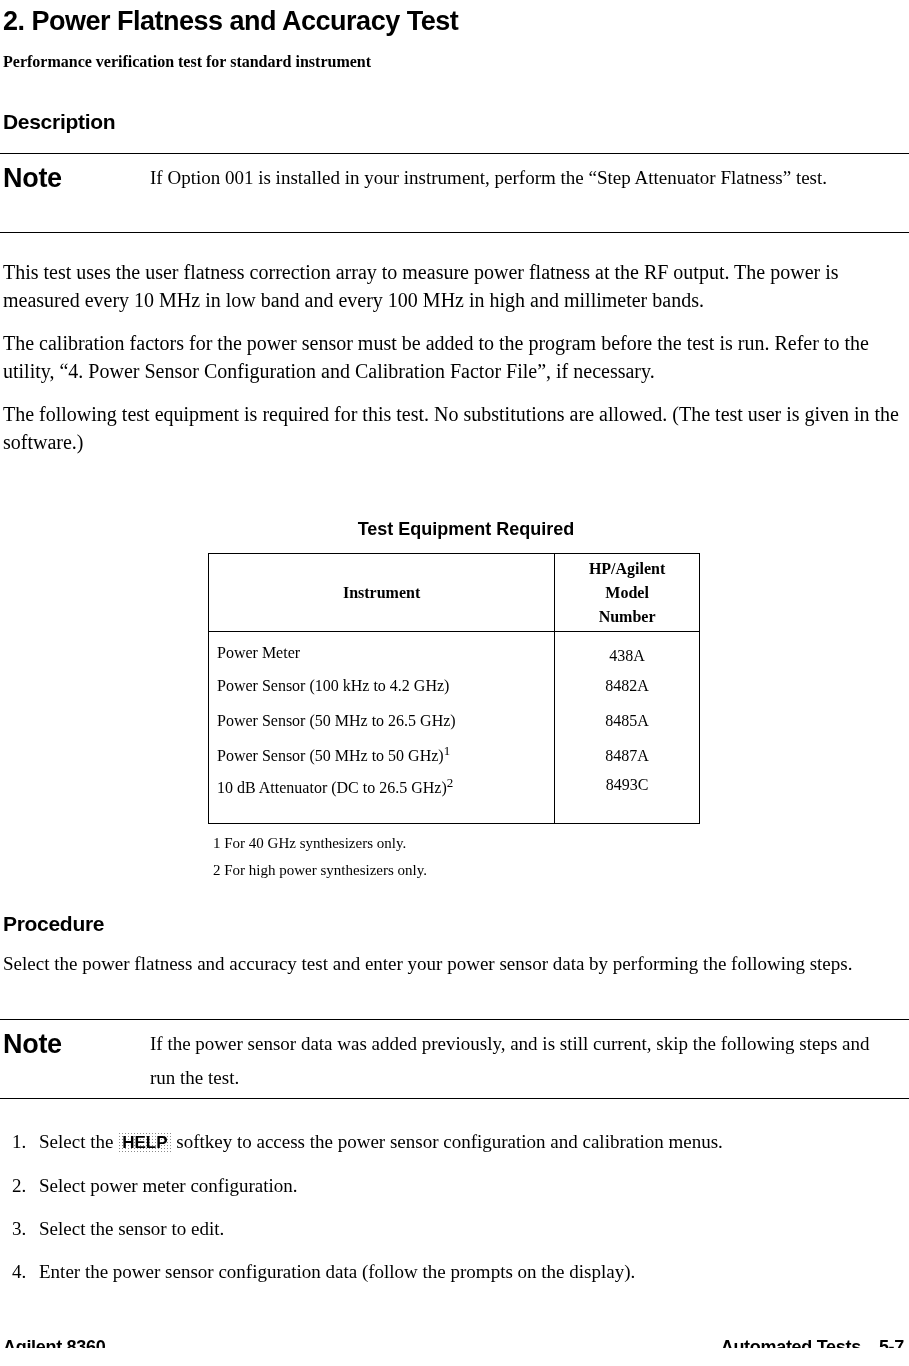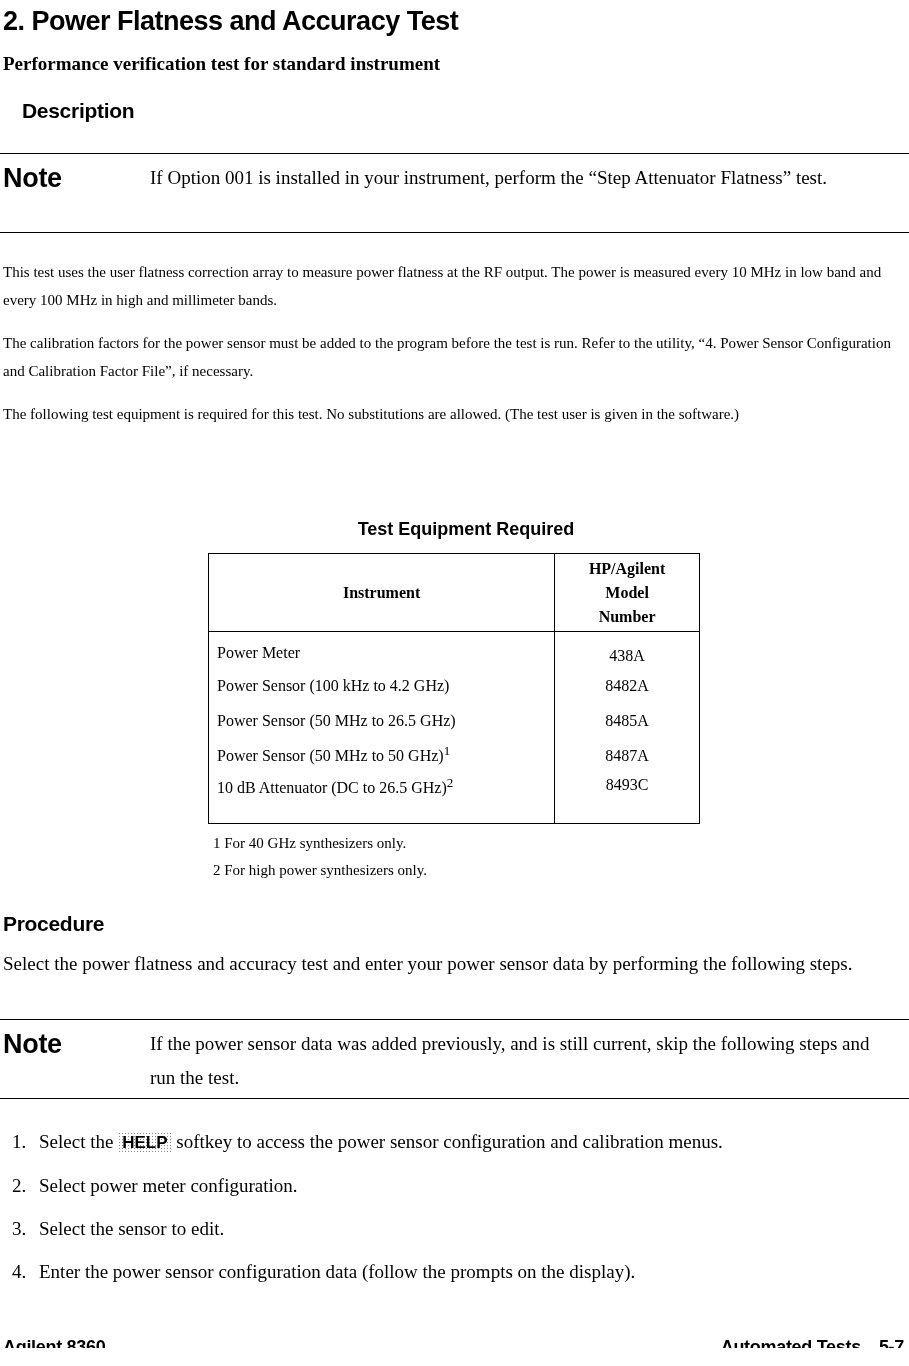--- a/index.html
+++ b/index.html
@@ -19,31 +19,31 @@
     top: 6px; left: 3px;
     font-family: "Liberation Sans", sans-serif;
     font-weight: bold;
     font-size: 27px;
     letter-spacing: -0.5px;
   }
   .doc-subtitle {
     position: absolute;
     top: 53px; left: 3px;
     font-weight: bold;
-    font-size: 19px;
+    font-size: 16px;
   }
   .section-heading {
     position: absolute;
     left: 3px;
     font-family: "Liberation Sans", sans-serif;
     font-weight: bold;
     font-size: 21px;
     letter-spacing: -0.3px;
   }
-  .heading-description { top: 99px; margin-left: 19px; }
+  .heading-description { top: 110px; }
   .heading-procedure { top: 912px; }
 
   .hrule {
     position: absolute;
     left: 0; width: 909px;
     border-top: 1.5px solid #000;
   }
   .rule-1 { top: 153px; }
   .rule-2 { top: 232px; }
   .rule-3 { top: 1019px; }
@@ -64,21 +64,21 @@
     left: 150px; width: 732px;
     font-size: 19px;
     line-height: 34px;
   }
   .note-text-1 { top: 161px; }
   .note-text-2 { top: 1027px; }
 
   .body-paragraphs {
     position: absolute;
     top: 258px; left: 3px; width: 903px;
-    font-size: 15px;
+    font-size: 20px;
     line-height: 28px;
   }
   .body-paragraphs p { margin-bottom: 15px; }
 
   .table-title {
     position: absolute;
     top: 519px; left: 220px; width: 492px;
     text-align: center;
     font-family: "Liberation Sans", sans-serif;
     font-weight: bold;

